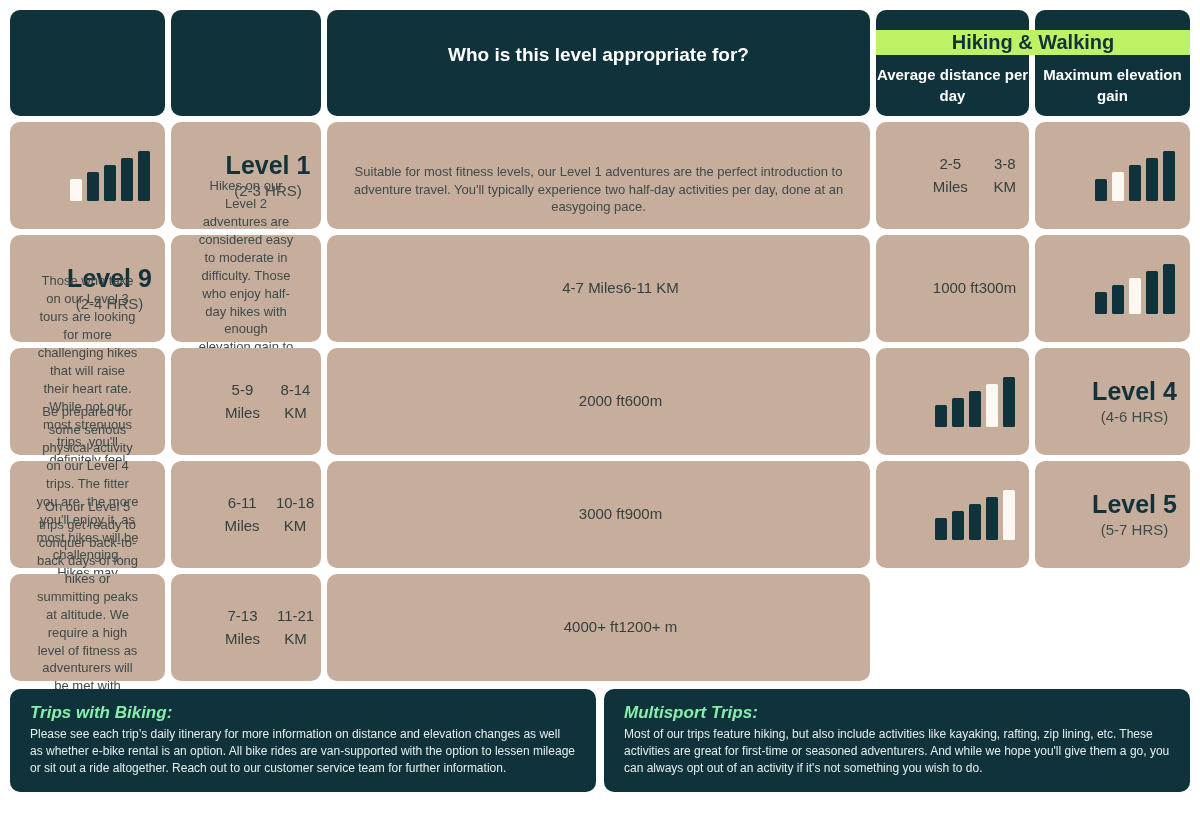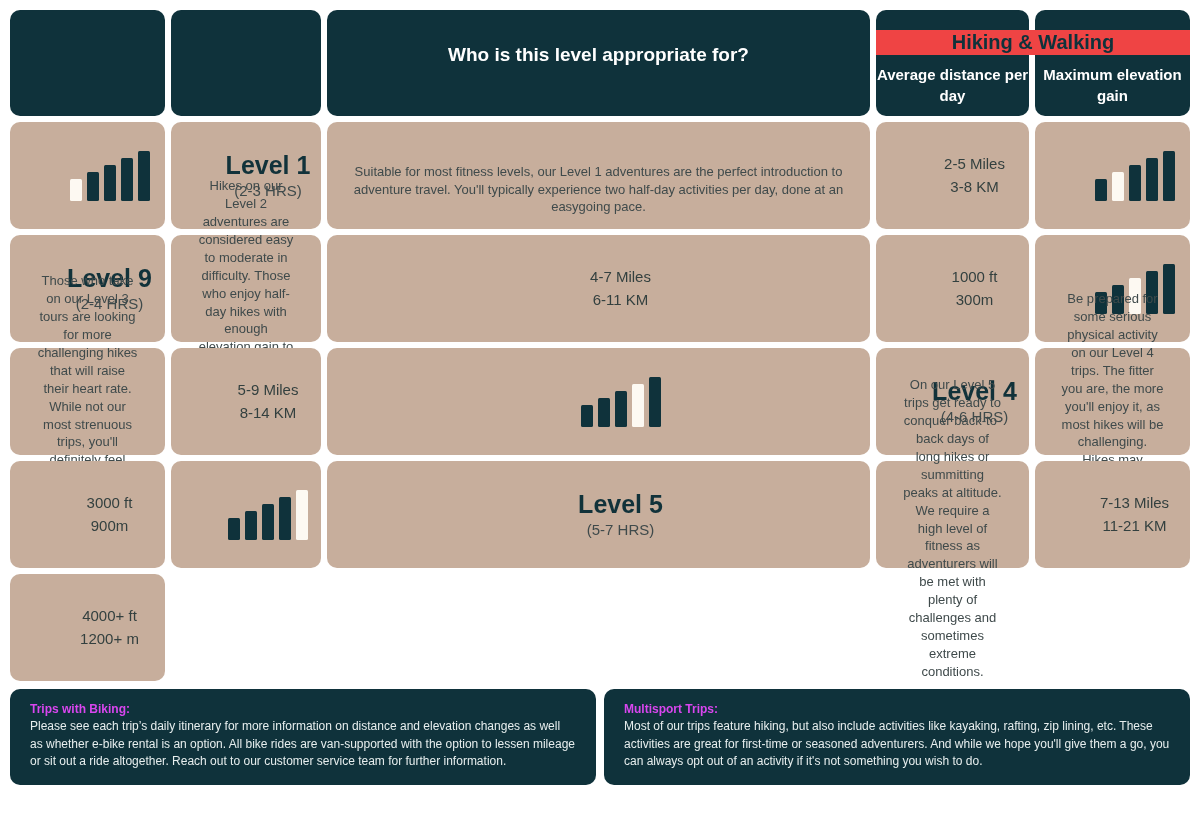--- a/index.html
+++ b/index.html
@@ -15,43 +15,43 @@
   .cell { border-radius: 10px; }
   .dark { background: #0f323b; }
   .tan  { background: #c7ae9c; padding-left: 44px; }
 
   .head-who { display: flex; align-items: center; justify-content: center; padding-bottom: 16px; }
   .head-who span { color: #ffffff; font-weight: bold; font-size: 19px; }
 
   .hiking-group { grid-column: 4 / 6; position: relative; display: grid; grid-template-columns: 153px 155px; gap: 6px; }
   .hiking-group .sub { display: flex; align-items: center; justify-content: center; text-align: center; padding-top: 45px; }
   .hiking-group .sub span { color: #ffffff; font-weight: bold; font-size: 15px; line-height: 1.35; }
-  .band { position: absolute; left: 0; right: 0; top: 20px; height: 25px; background: #ef4444; display: flex; align-items: center; justify-content: center; z-index: 2; }
+  .band { position: absolute; left: 0; right: 0; top: 20px; height: 25px; background: #bef264; display: flex; align-items: center; justify-content: center; z-index: 2; }
   .band span { color: #0f323b; font-weight: bold; font-size: 20px; }
 
   .icon-cell { display: flex; align-items: center; justify-content: center; }
   .level-icon { display: flex; align-items: flex-end; gap: 5px; height: 50px; }
   .level-icon .bar { width: 12px; background: #0f323b; border-radius: 1.5px; }
   .level-icon .bar.white { background: #fdf9f2; }
   .bar.h1 { height: 22px; } .bar.h2 { height: 29px; } .bar.h3 { height: 36px; }
   .bar.h4 { height: 43px; } .bar.h5 { height: 50px; }
 
   .level-cell { display: flex; flex-direction: column; align-items: center; justify-content: center; }
   .level-name { font-size: 25px; font-weight: bold; color: #11323a; line-height: 1.1; }
   .level-hours { font-size: 15px; color: #3f4a4b; margin-top: 2px; }
 
   .desc-cell { display: flex; align-items: center; justify-content: center; padding: 6px 26px; }
   .desc-cell p { font-size: 13px; line-height: 1.38; color: #3f4a4b; text-align: center; margin-top: 28px; }
 
-  .stat-cell { display: flex; flex-direction: column; align-items: center; justify-content: center; text-align: center; }
+  .stat-cell { display: flex; flex-direction: row; align-items: center; justify-content: center; text-align: center; }
   .stat-cell div { font-size: 15px; color: #33403f; line-height: 1.5; }
 
   .footers { display: grid; grid-template-columns: 1fr 1fr; gap: 8px; margin: 8px 10px 0 10px; }
   .footer-box { background: #0f323b; border-radius: 10px; padding: 12px 20px 14px 20px; }
-  .footer-box .f-title { color: #d946ef; font-weight: bold; font-size: 12px; line-height: 1.45; }
+  .footer-box .f-title { color: #86efac; font-weight: bold; font-size: 17px; line-height: 1.45; font-style: italic; }
   .footer-box .f-body { color: #e7eeee; font-size: 12px; line-height: 1.45; }
 </style>
 </head>
 <body>
 
 <div>
   <div class="grid">
 
     <div class="cell dark"></div>
     <div class="cell dark"></div>
@@ -125,36 +125,44 @@
           <span class="bar h5"></span>
       </div>
     </div>
     <div class="cell tan desc-cell">
       <p>Those who take on our Level 3 tours are looking for more challenging hikes that will raise their heart rate. While not our most strenuous trips, you'll definitely feel accomplished after a day on the trails. A solid base of fitness is advised.</p>
     </div>
     <div class="cell tan stat-cell">
       <div>5-9 Miles</div>
       <div>8-14 KM</div>
     </div>
+    <div class="cell tan stat-cell">
+      <div>2000 ft</div>
+      <div>600m</div>
+    </div>
 
     <div class="cell tan icon-cell">
       <div class="level-icon">
         <span class="bar h1"></span>
           <span class="bar h2"></span>
           <span class="bar h3"></span>
           <span class="bar h4 white"></span>
           <span class="bar h5"></span>
       </div>
     </div>
     <div class="cell tan level-cell">
       <div class="level-name">Level 4</div>
       <div class="level-hours">(4-6 HRS)</div>
     </div>
     <div class="cell tan desc-cell">
       <p>Be prepared for some serious physical activity on our Level 4 trips. The fitter you are, the more you'll enjoy it, as most hikes will be challenging. Hikes may include rock scrambling, river crossings, and off trail adventures.</p>
+    </div>
+    <div class="cell tan stat-cell">
+      <div>6-11 Miles</div>
+      <div>10-18 KM</div>
     </div>
     <div class="cell tan stat-cell">
       <div>3000 ft</div>
       <div>900m</div>
     </div>
 
     <div class="cell tan icon-cell">
       <div class="level-icon">
         <span class="bar h1"></span>
           <span class="bar h2"></span>

